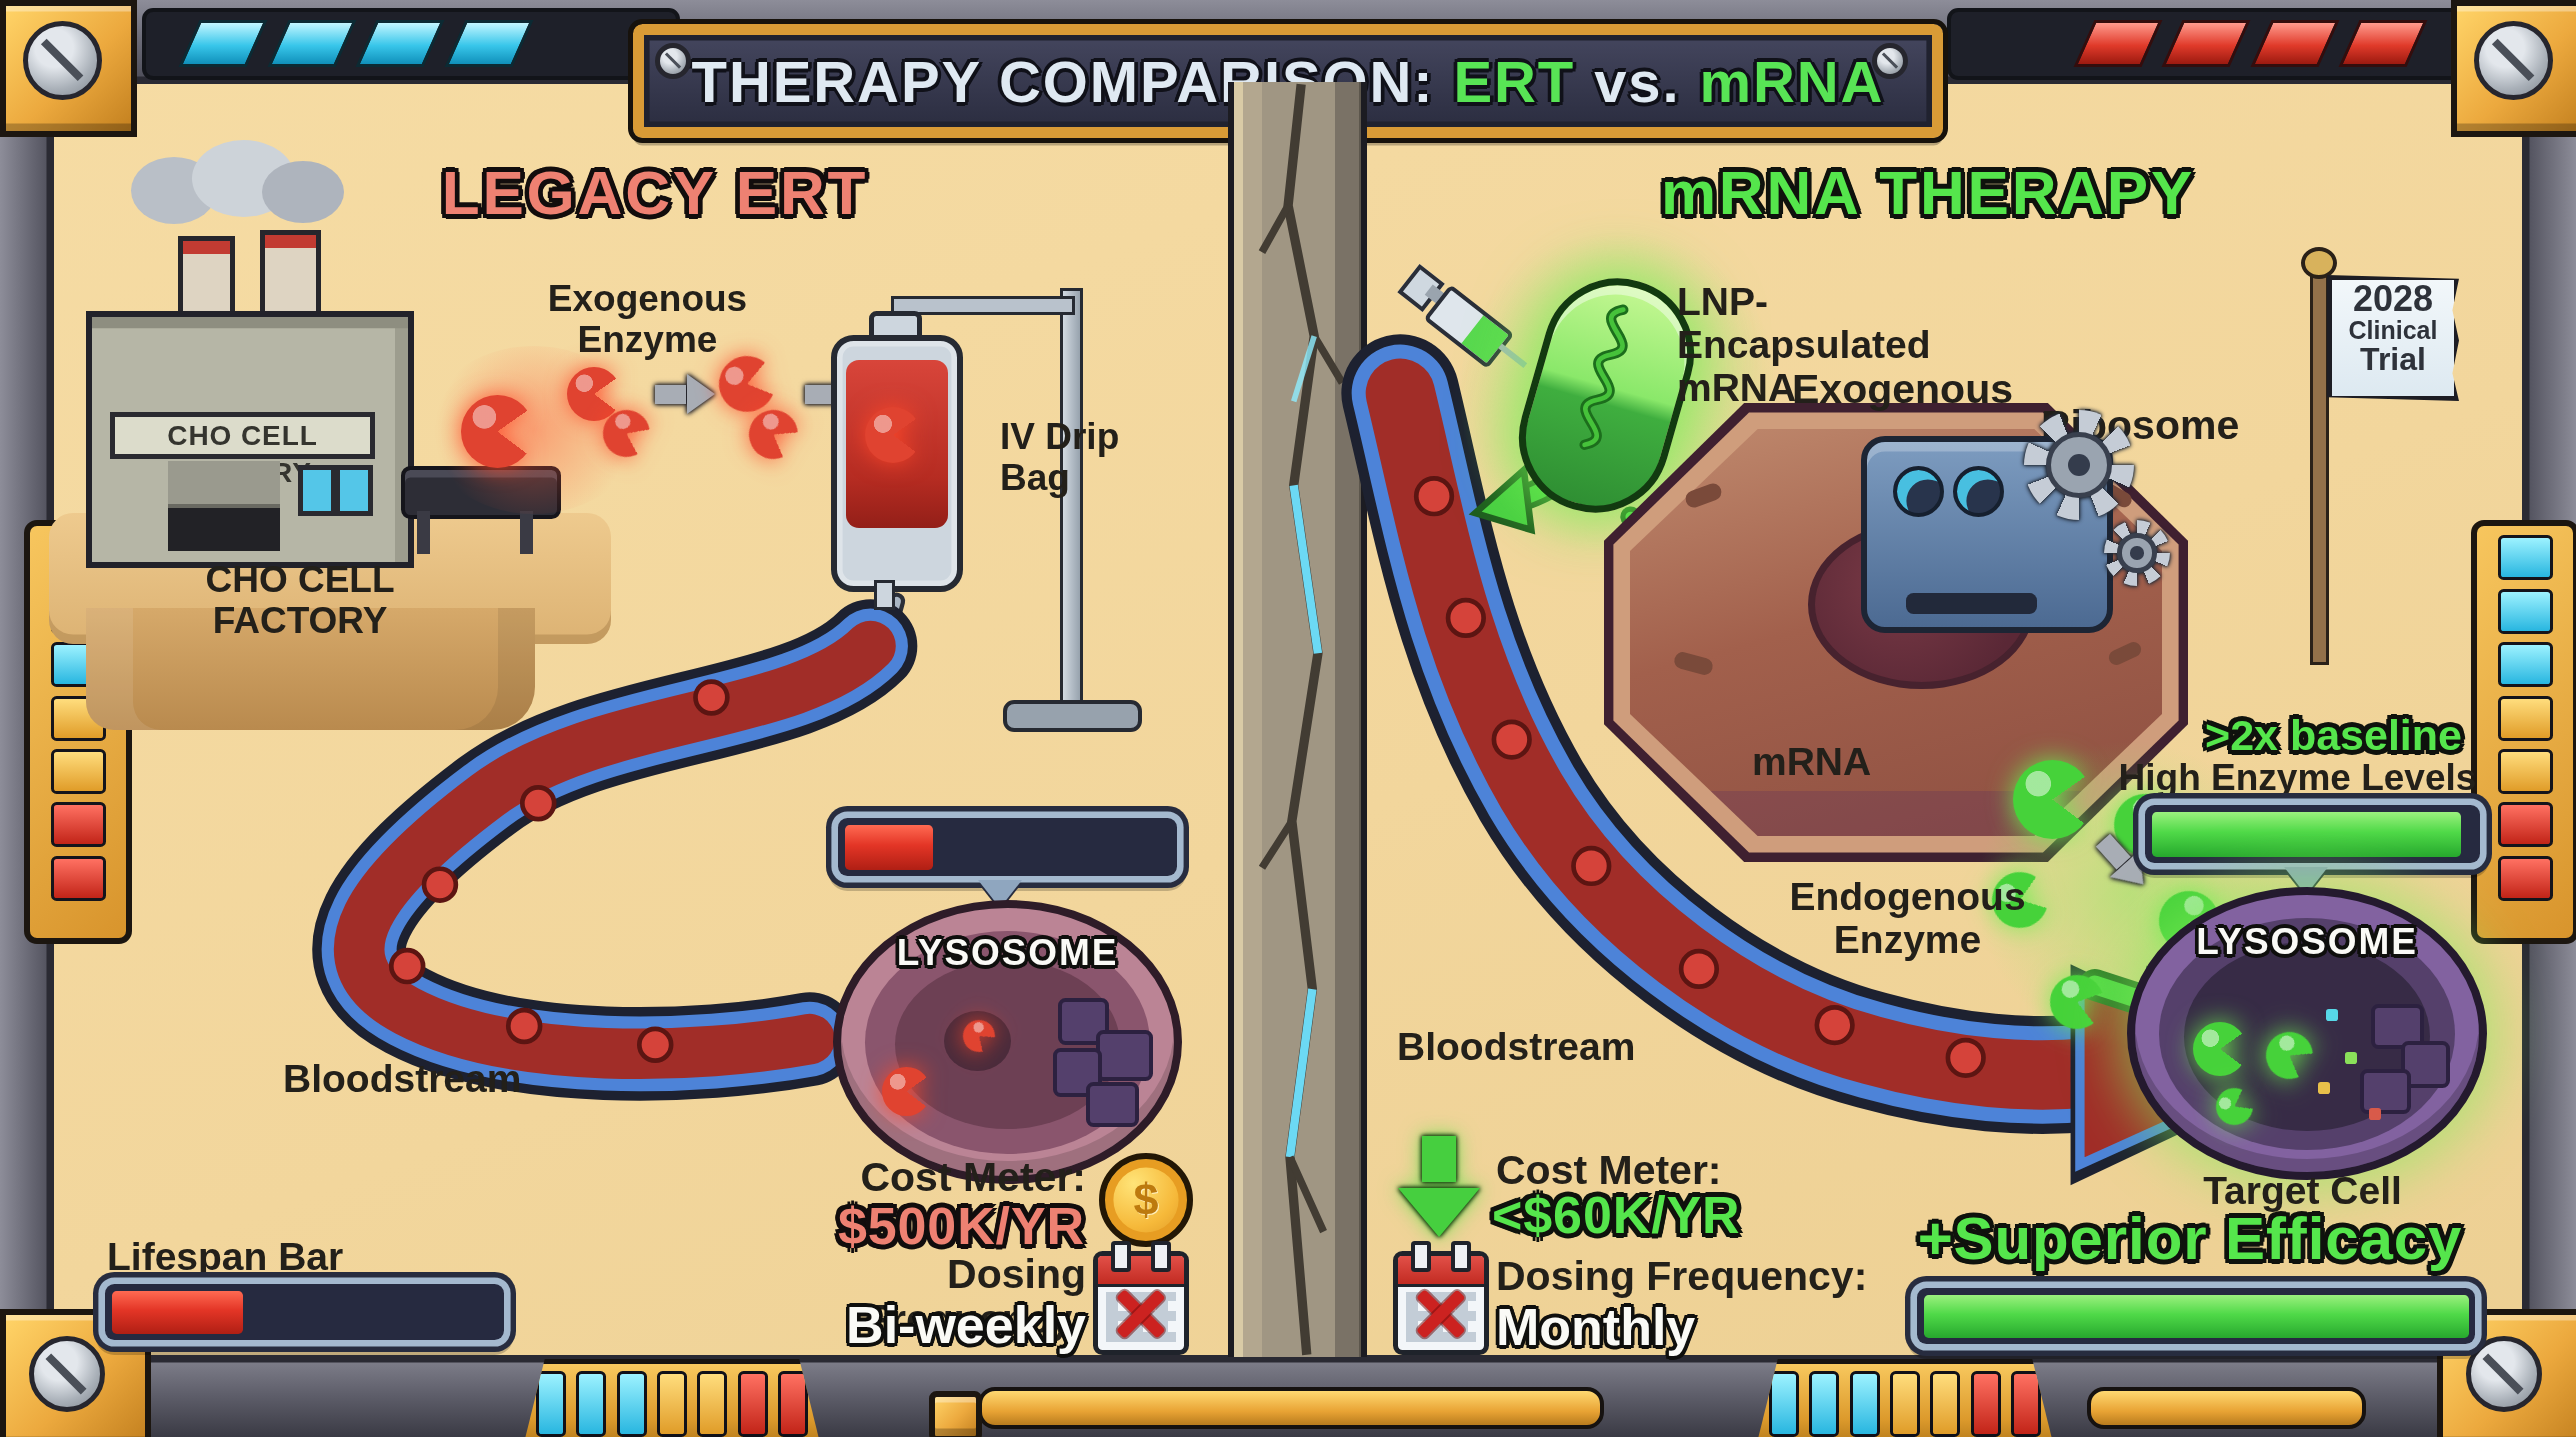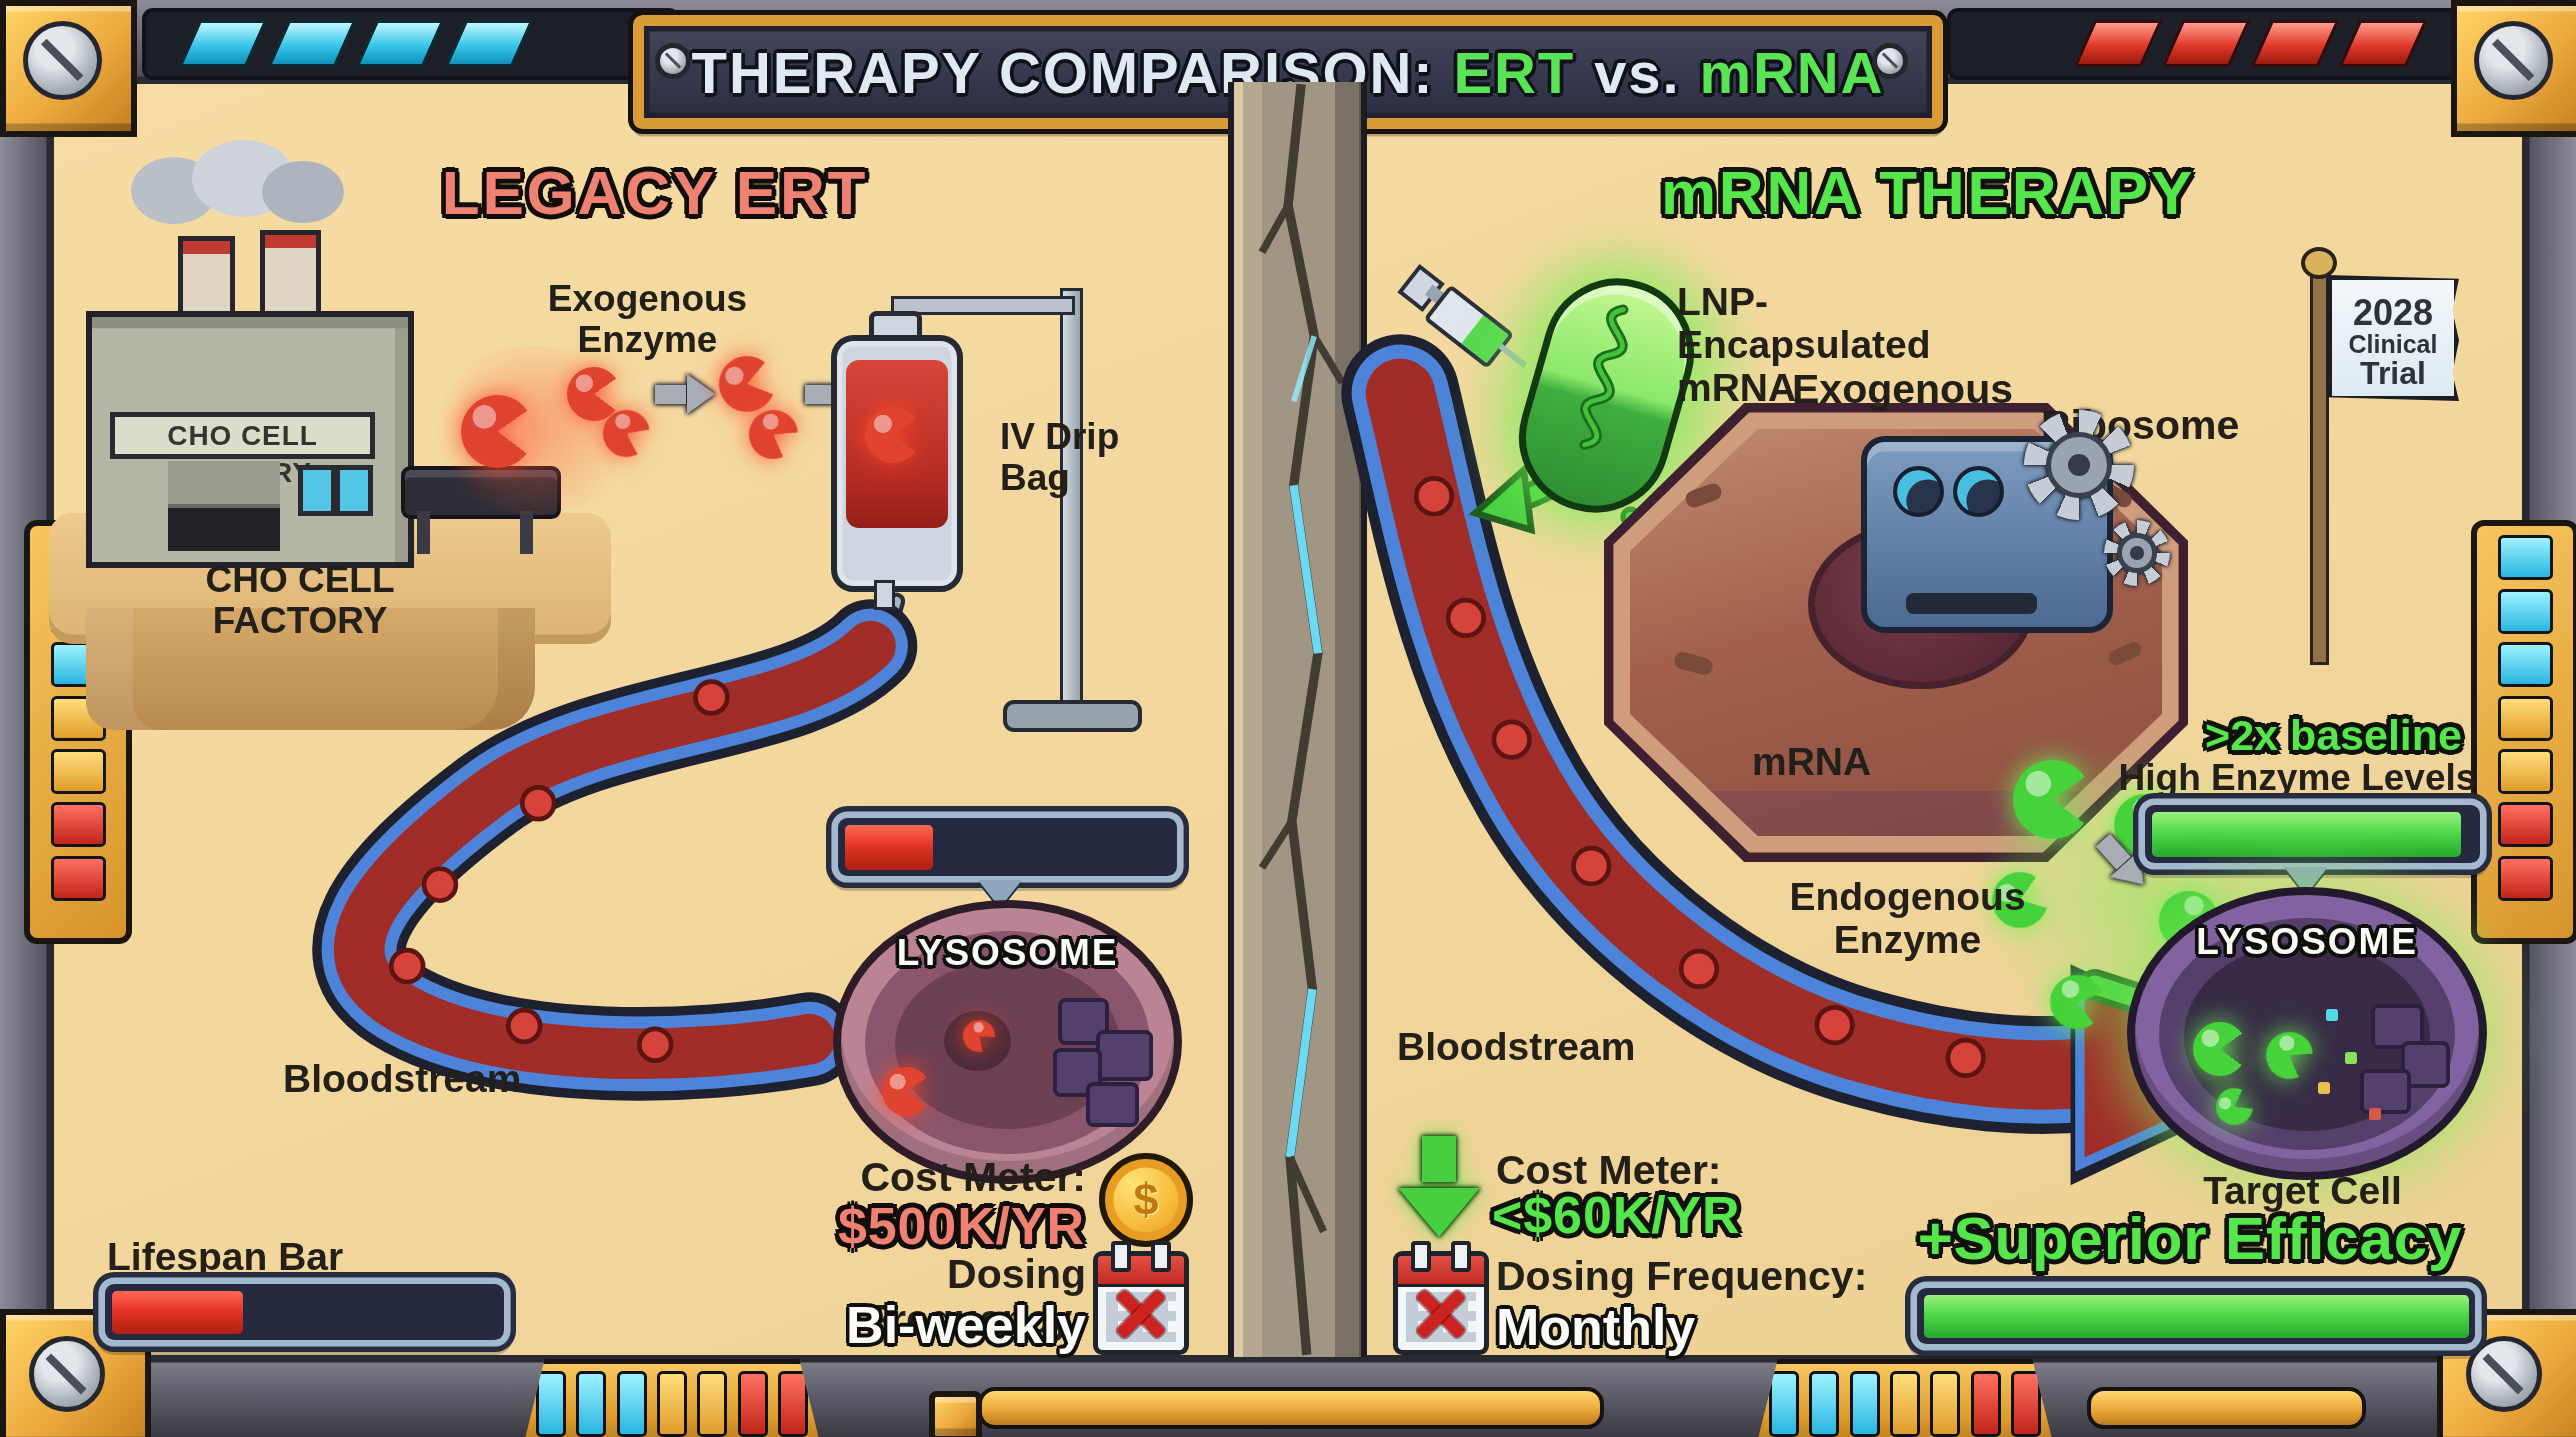--- a/index.html
+++ b/index.html
@@ -138,21 +138,21 @@
       <div class="vbar c-cyan"></div>
     <div class="vbar c-gold"></div>
       <div class="vbar c-gold"></div>
     <div class="vbar c-red"></div>
       <div class="vbar c-red"></div>
   </div>
   <div class="abs gbar" style="left:978px;top:1387px;width:618px;"></div>
   <div class="abs gold" style="left:929px;top:1391px;width:41px;height:39px;border-radius:7.5px;"></div>
   <div class="abs gbar" style="left:2087px;top:1387px;width:271px;"></div>
 
-  <div class="abs banner" style="left:633px;top:15px;width:1288px;height:92px;font-size:58px;font-weight:bold;letter-spacing:1.9px;">
+  <div class="abs banner" style="left:633px;top:24px;width:1288px;height:92px;font-size:58px;font-weight:bold;letter-spacing:1.9px;">
     <span class="bn-silver">THERAPY COMPARISON:</span>
     <span class="bn-green">ERT</span>
     <span class="bn-silver">vs.</span>
     <span class="bn-green">mRNA</span>
   </div>
   <div class="abs screw" style="left:655px;top:43px;width:26px;height:26px;"></div>
   <div class="abs screw" style="left:1872px;top:43px;width:26px;height:26px;"></div>
 
   <div class="abs" style="left:1228px;top:82px;width:139px;height:1275px;background:linear-gradient(90deg,#d9cba6 0 9.4px,#b3a78f 9.4px 28px,#a09683 28px 101px,#7a7266 101px 125px,#5c564c 125px 139px);border-left:6.6px solid #1c1c22;border-right:6.6px solid #1c1c22;box-sizing:border-box;">
     <svg width="125" height="1275" style="position:absolute;left:0;top:0;" viewBox="0 0 134 1362">
@@ -318,21 +318,21 @@
       <path d="M65 26 C30 44,100 58,65 76 C30 94,100 108,65 126 C30 144,100 158,65 176" stroke="#1c6e1c" stroke-width="11" fill="none" stroke-linecap="round"></path>
       <path d="M65 26 C30 44,100 58,65 76 C30 94,100 108,65 126 C30 144,100 158,65 176" stroke="#46c23a" stroke-width="5" fill="none" stroke-linecap="round"></path>
     </svg>
   </div>
   <div class="abs t ml" style="left:1677px;top:281px;width:337px;font-size:39px;">LNP-Encapsulated
 mRNA</div>
 
   <div class="abs" style="left:2310px;top:266px;width:13px;height:393px;background:#93714a;border:3.7px solid #2a2118;"></div>
   <div class="abs" style="left:2301px;top:247px;width:28px;height:24px;background:#d8b25c;border:4.7px solid #2a2118;border-radius:50%;"></div>
   <div class="abs" style="left:2327px;top:275px;width:122px;height:116px;background:linear-gradient(180deg,#f2f7fa,#dde9f1);border:5.6px solid #1d1d24;clip-path:polygon(0 0,100% 3%,95% 28%,100% 52%,95% 78%,100% 100%,0 97%);text-align:center;">
-    <div style="font-weight:bold;font-size:36px;color:#2e323a;margin-top:15px;line-height:1.0;">2028</div>
+    <div style="font-weight:bold;font-size:36px;color:#2e323a;margin-top:1px;line-height:1.0;">2028</div>
     <div style="font-weight:bold;font-size:25px;color:#2e323a;line-height:1.05;">Clinical</div>
     <div style="font-weight:bold;font-size:32px;color:#2e323a;line-height:1.05;">Trial</div>
   </div>
 
   <div class="abs hex" style="left:1604px;top:403px;width:584px;height:459px;background:#3f2030;">
     <div class="abs hex" style="left:9.4px;top:9.4px;right:9.4px;bottom:9.4px;background:#cf9d7c;"></div>
     <div class="abs hex" style="left:26px;top:26px;right:26px;bottom:26px;background:linear-gradient(165deg,#c08a6e 0%,#a2604c 45%,#8d4f41 100%);box-shadow:inset 0 -45px 0 rgba(95,45,95,.28);"></div>
   </div>
   <div class="abs cellring" style="left:1808px;top:520px;width:213px;height:155px;background:radial-gradient(circle at 40% 35%,#7a3a46,#5a2836 75%);border:7.5px solid #47222e;"></div>
   <div class="abs" style="left:1685px;top:487px;width:37px;height:17px;border-radius:8.4px;background:#7a4a3a;transform:rotate(-20deg);"></div>

